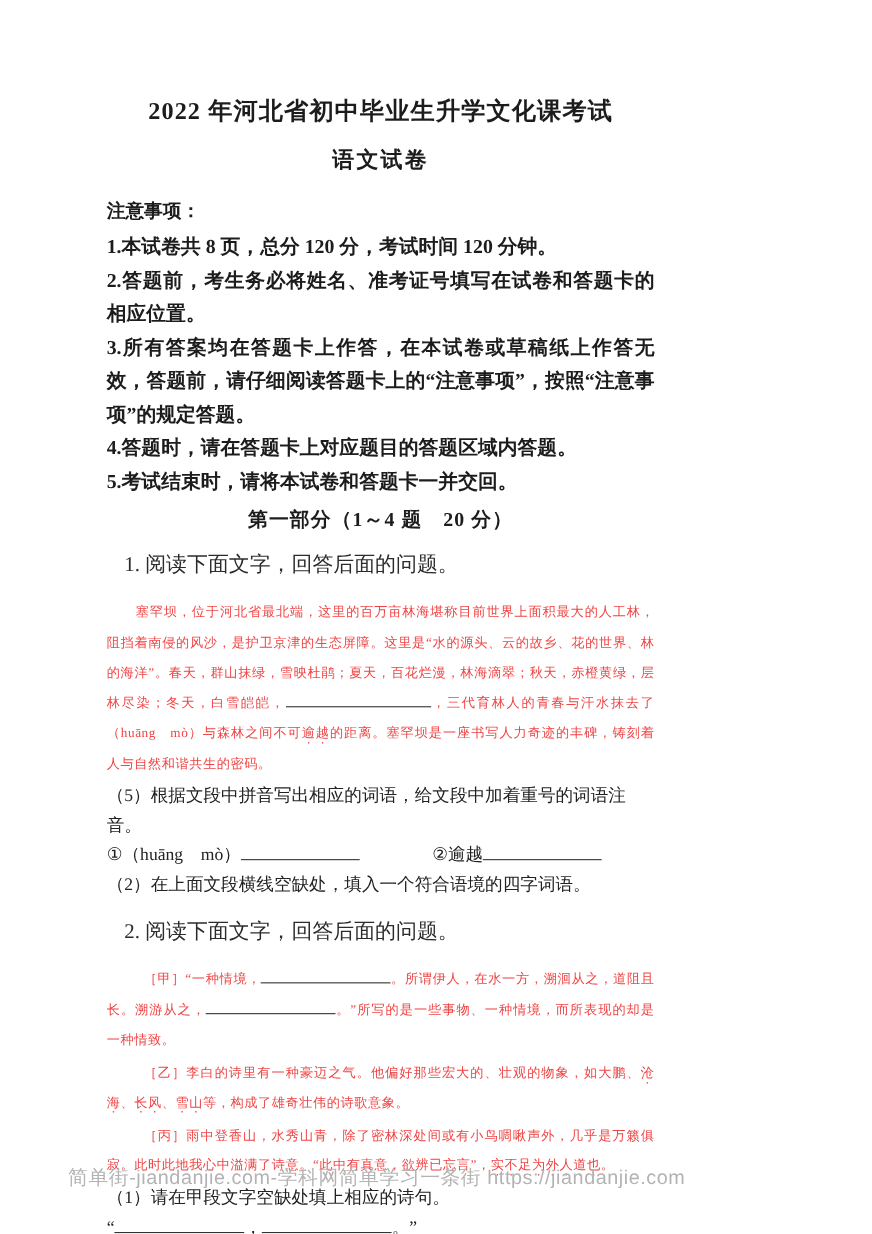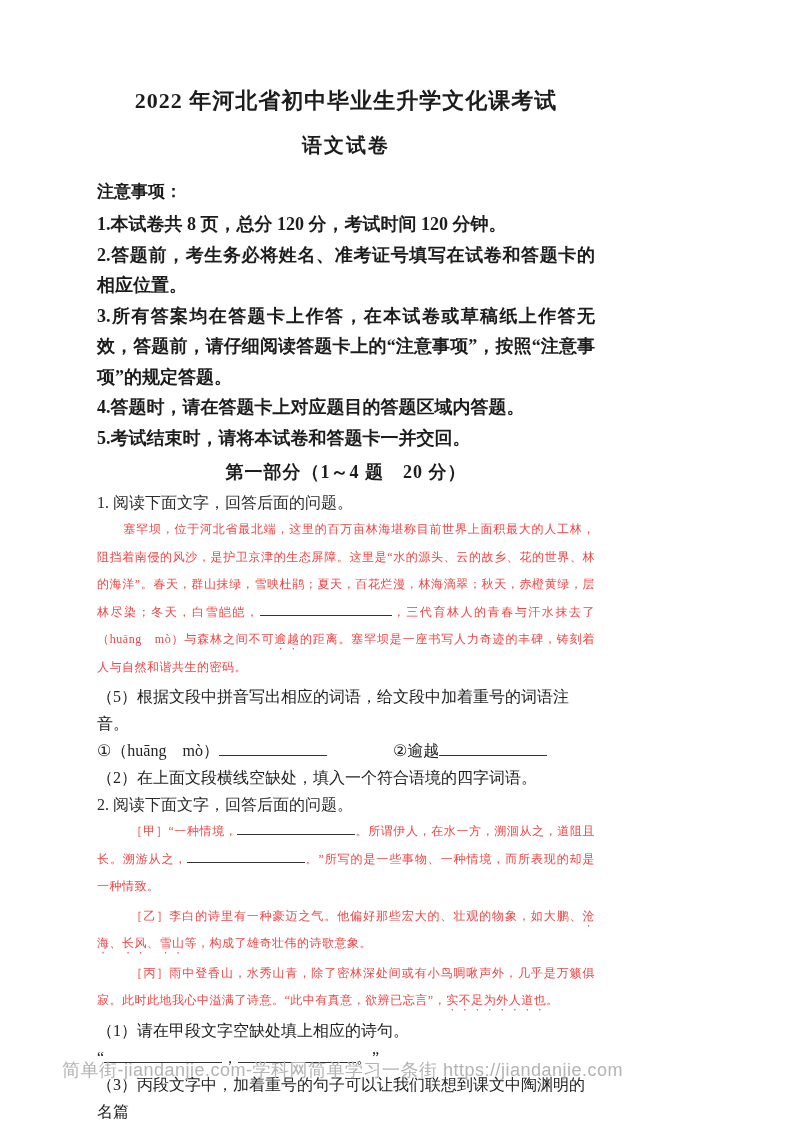--- a/index.html
+++ b/index.html
@@ -43,23 +43,23 @@
     text-align: justify;
   }
   .section-heading {
     font-size: 18px;
     font-weight: 700;
     text-align: center;
     margin: 7px 0 5px 0;
     letter-spacing: 1px;
   }
   .q-intro {
-    font-size: 16px;
+    font-size: 19px;
     line-height: 27px;
-    margin: 0;
+    margin: 16px;
     color: #2b2b2b;
   }
   .passage {
     font-size: 12px;
     line-height: 27.5px;
     margin: 0 0 2px 0;
     text-align: justify;
     text-indent: 2.2em;
     color: #ef4444;
     letter-spacing: 0.5px;

